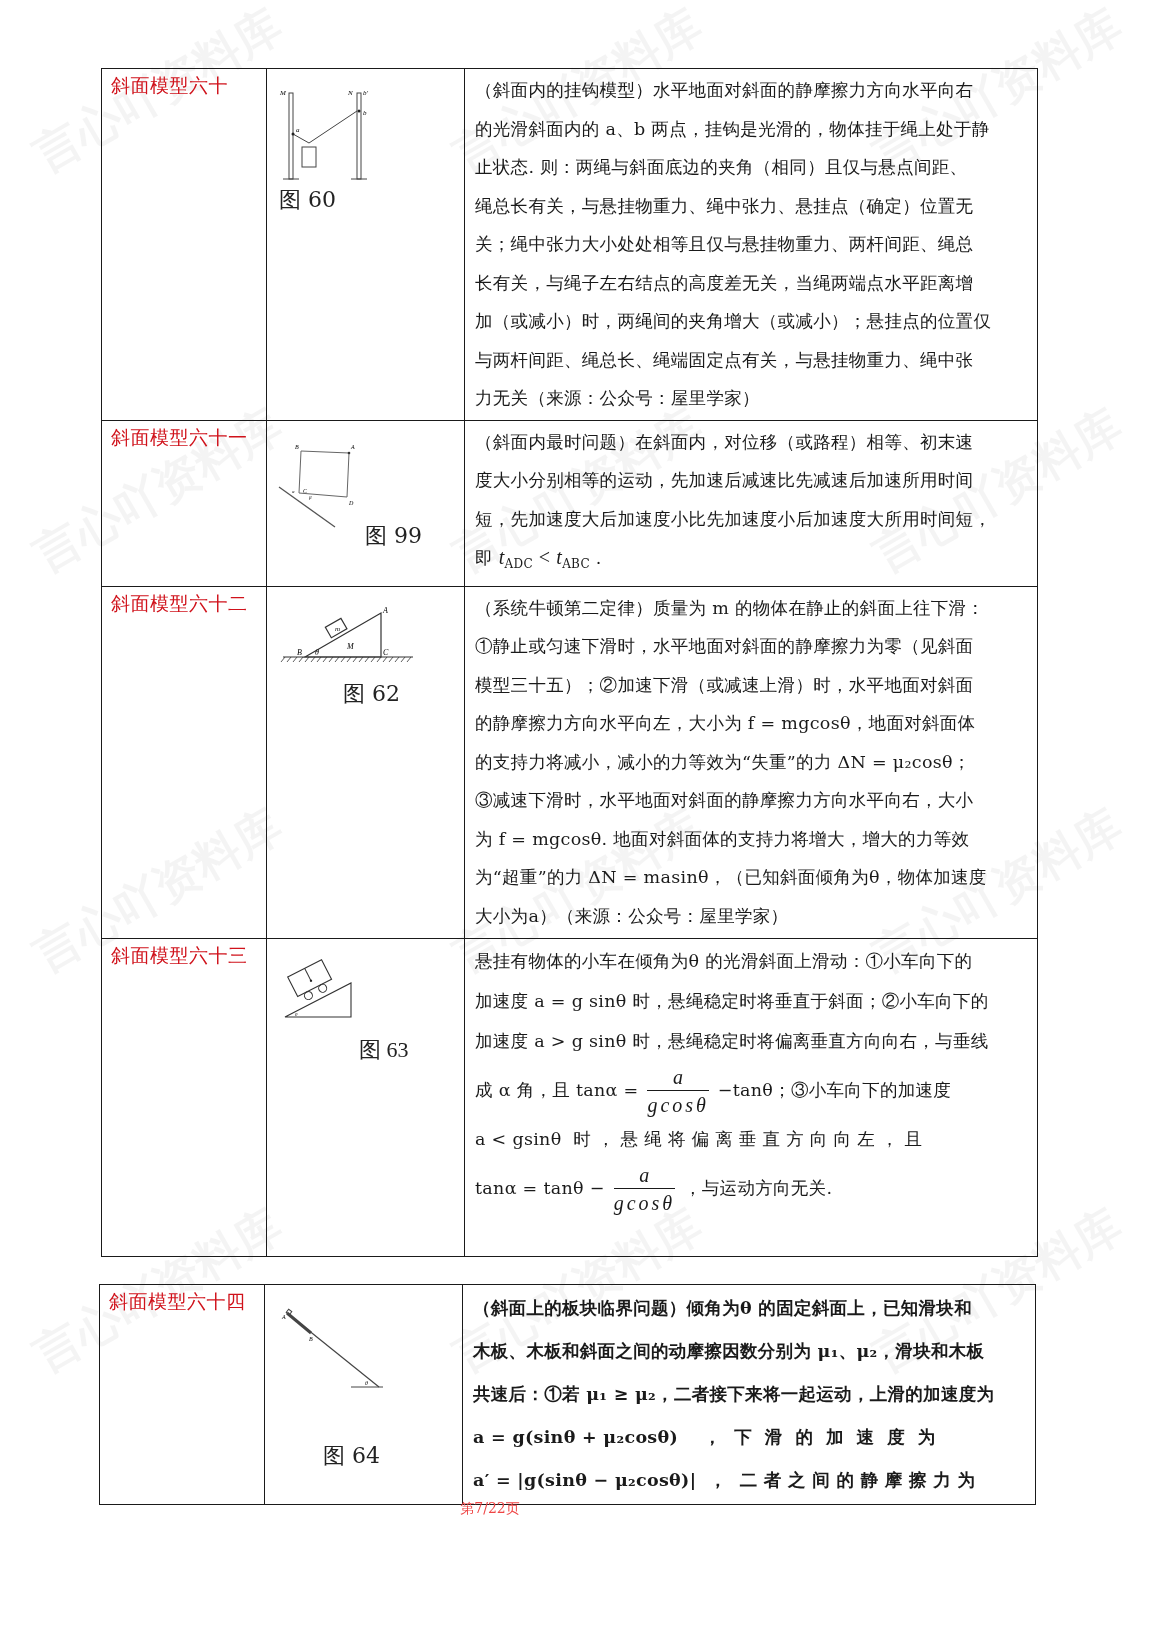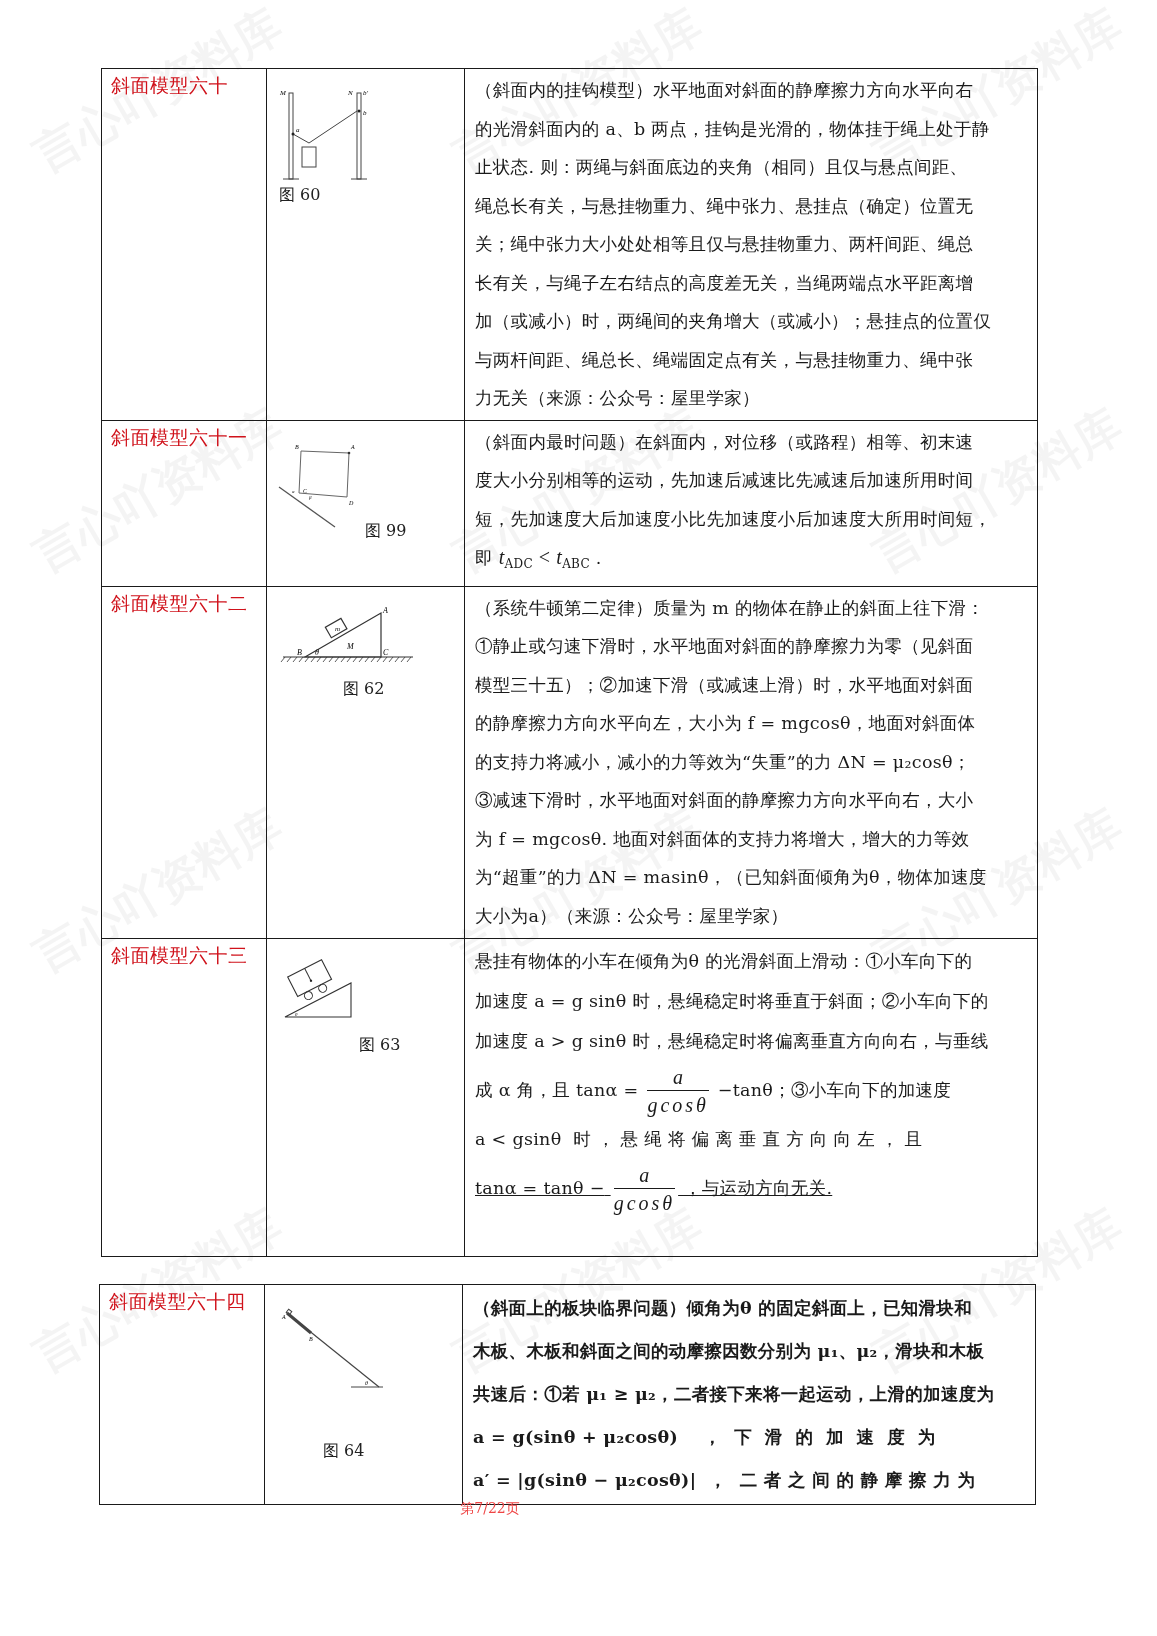--- a/index.html
+++ b/index.html
@@ -23,21 +23,21 @@
   .col-title { width: 165px; }
   .col-fig { width: 198px; }
   .col-desc { width: 573px; }
   .title-cell {
     color: #d0121b; font-size: 19px; padding: 4px 0 0 9px !important;
     font-family: Liberation Sans, sans-serif; letter-spacing: 0.5px;
   }
   .fig-cell { position: relative; }
   .fig-box { position: relative; }
   .fig-caption {
-    position: absolute; font-size: 16px; color: #222;
+    position: absolute; font-size: 22px; color: #222;
     font-family: "DejaVu Serif", serif;
   }
   .desc-cell {
     font-size: 17.5px; line-height: 38.5px; padding: 2px 8px 2px 10px !important;
     text-align: justify; letter-spacing: 0.3px;
   }
   .desc-cell p { margin: 0; }
   .math { font-family: "Liberation Serif", "DejaVu Serif", serif; font-style: italic; font-size: 20px; }
   .math-up { font-family: "Liberation Serif", serif; font-style: normal; font-size: 20px; }
   .sub { font-size: 12px; vertical-align: -4px; font-style: normal; }
@@ -207,37 +207,37 @@
           <polygon points="4,64 70,30 70,64" fill="none" stroke="#333" stroke-width="1.1"></polygon>
           <g transform="rotate(-27 30 30)">
             <rect x="12" y="14" width="38" height="22" fill="none" stroke="#333" stroke-width="1.1"></rect>
             <line x1="31" y1="14" x2="31" y2="28" stroke="#333"></line>
             <circle cx="31" cy="28" r="1.2" fill="#222"></circle>
             <circle cx="22" cy="40" r="4" fill="none" stroke="#333"></circle>
             <circle cx="38" cy="40" r="4" fill="none" stroke="#333"></circle>
           </g>
           <text x="14" y="63" font-size="5">θ</text>
         </svg>
-        <div class="fig-caption" style="left:92px;top:96px;">图 63</div>
+        <div class="fig-caption" style="left:92px;top:96px;font-family:Liberation Serif, serif;">图 63</div>
       </div>
     </td>
     <td class="desc-cell" style="line-height:40px;">
       <p>悬挂有物体的小车在倾角为θ 的光滑斜面上滑动：①小车向下的</p>
       <p>加速度 a = g sinθ 时，悬绳稳定时将垂直于斜面；②小车向下的</p>
       <p>加速度 a &gt; g sinθ 时，悬绳稳定时将偏离垂直方向向右，与垂线</p>
       <p style="line-height:58px;">
         <span>成 α 角，且 tanα =</span>
         <span class="frac math">
           <span class="num">a</span>
           <span class="den">gcosθ</span>
         </span>
         <span>−tanθ；③小车向下的加速度</span>
       </p>
       <p style="white-space:pre;">a &lt; gsinθ  时 ， 悬 绳 将 偏 离 垂 直 方 向 向 左 ， 且</p>
-      <p style="line-height:58px;text-decoration:underline;">
+      <p style="line-height:58px;">
         <span>tanα = tanθ −</span>
         <span class="frac math">
           <span class="num">a</span>
           <span class="den">gcosθ</span>
         </span>
         <span>，与运动方向无关.</span>
       </p>
     </td>
   </tr>
 </tbody>

